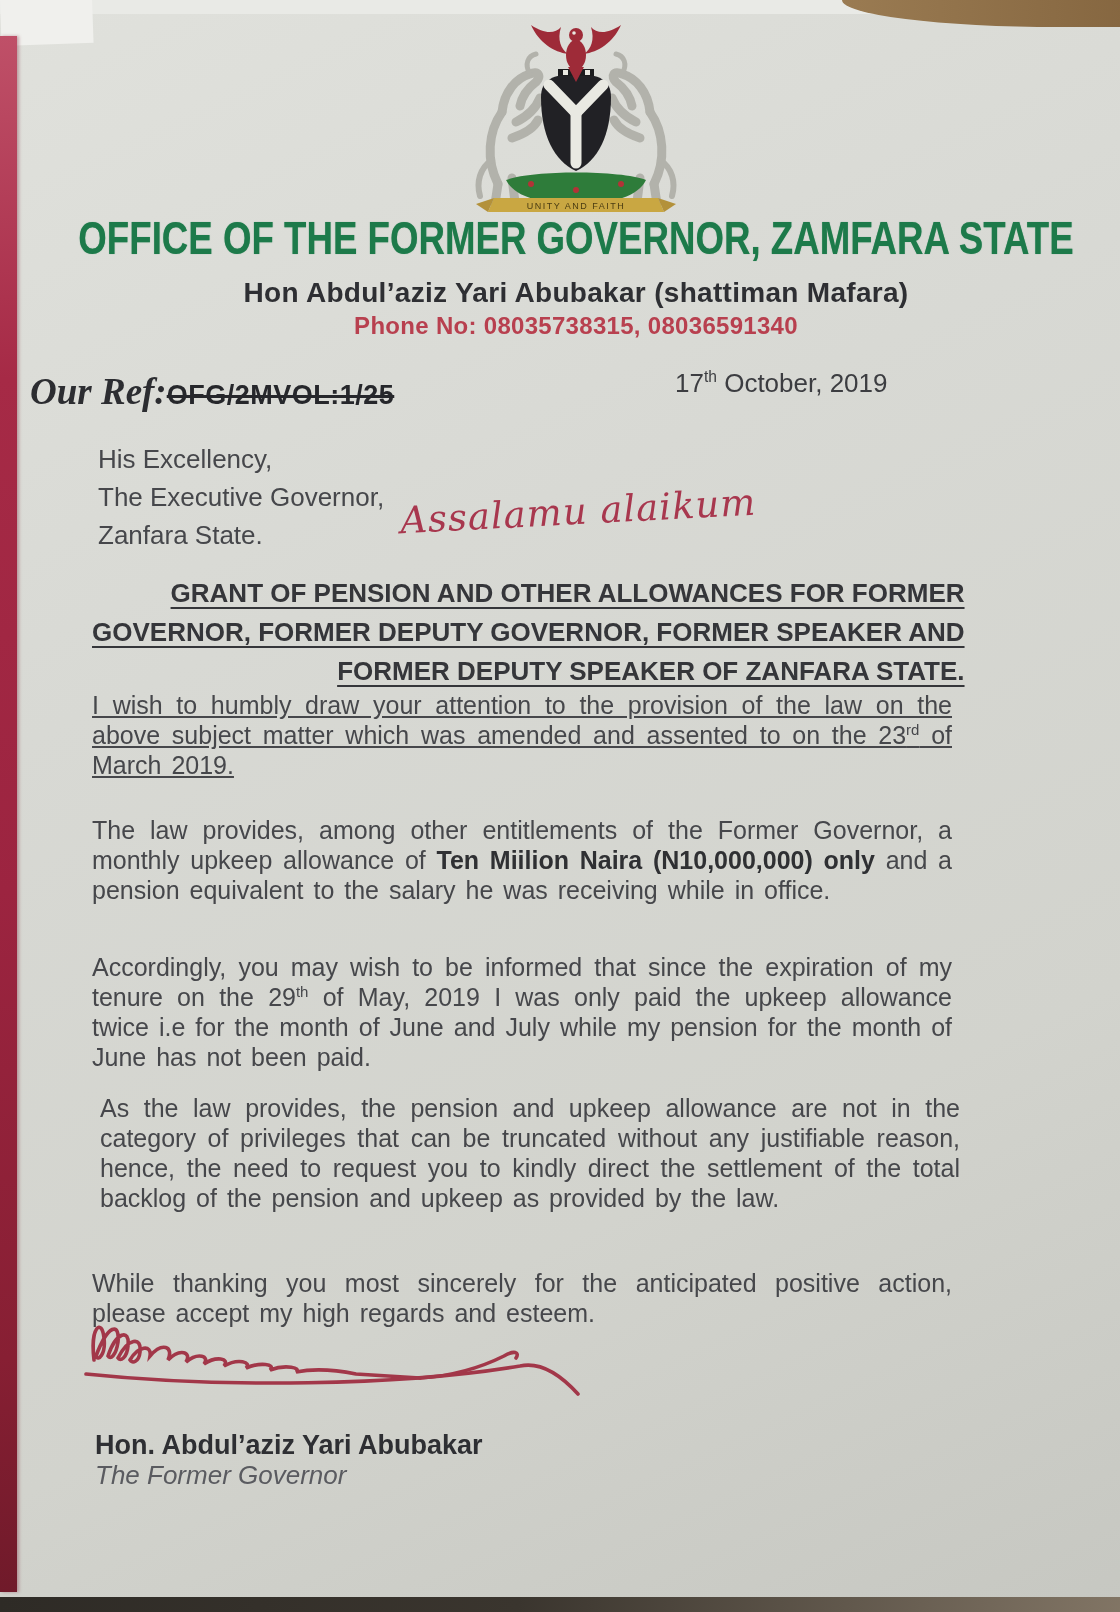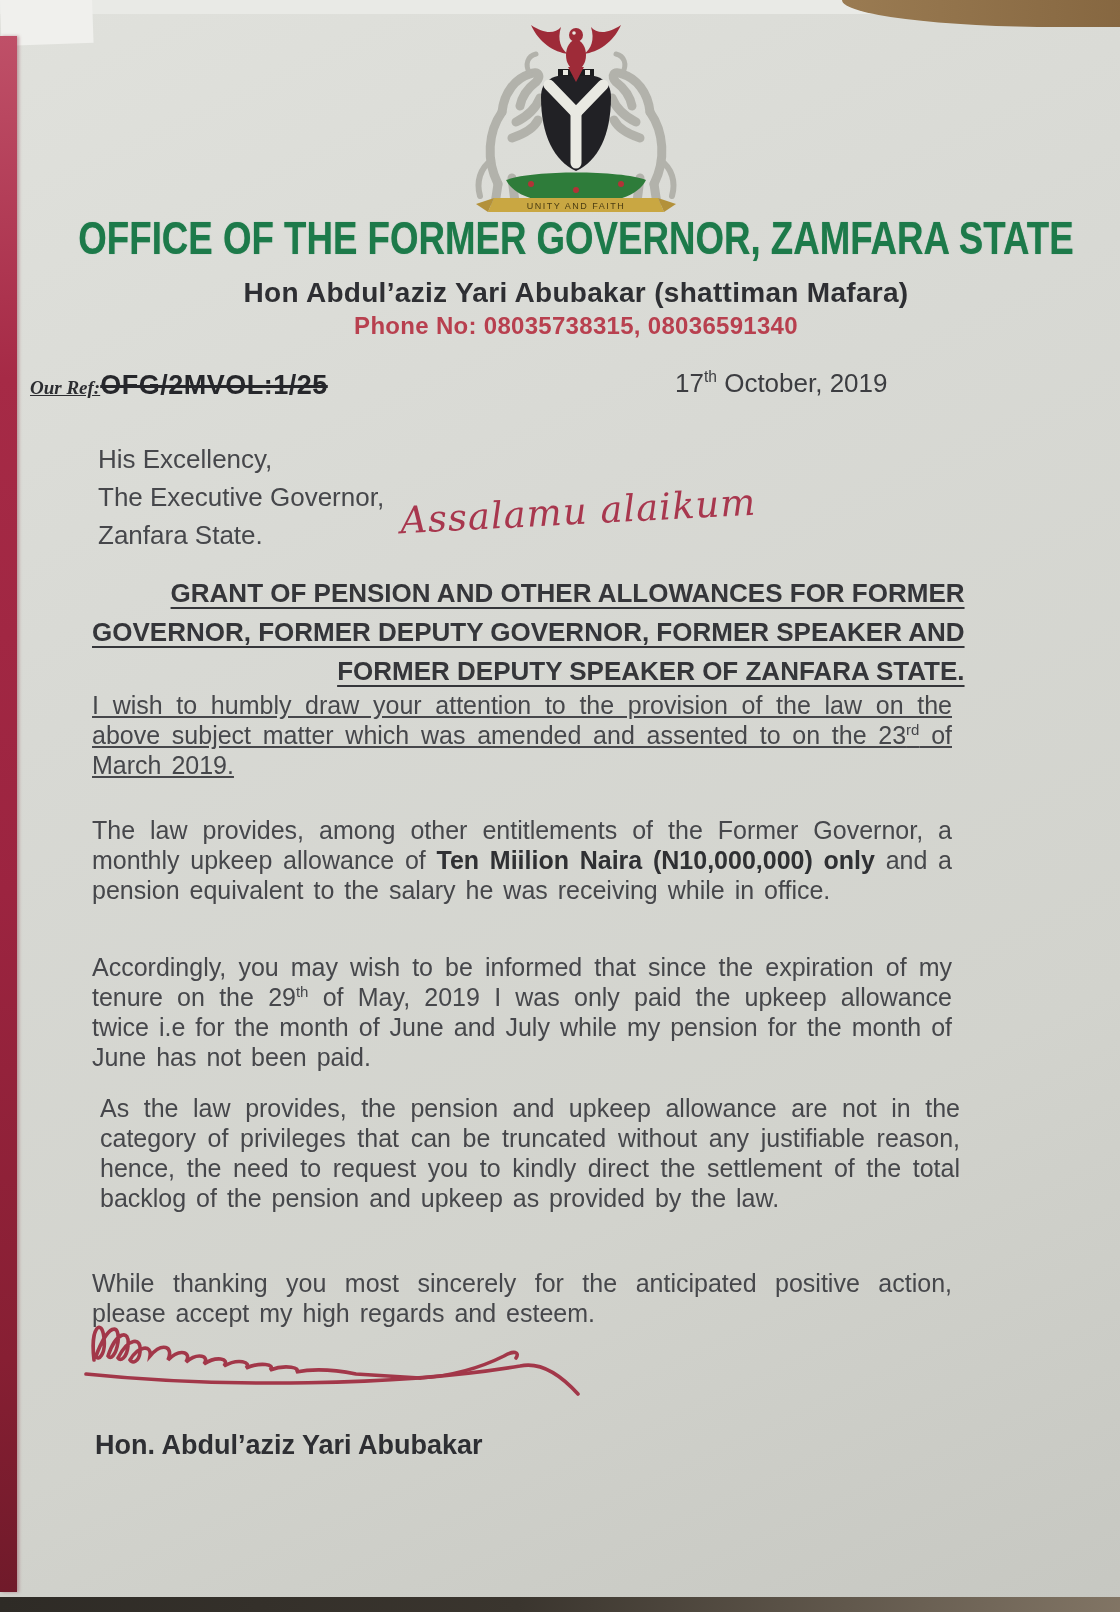--- a/index.html
+++ b/index.html
@@ -24,21 +24,21 @@
   .crest{top:12px;}
   .office-title{top:210px;}
   .office-title span{display:inline-block;white-space:nowrap;font-weight:700;
       font-size:47px;letter-spacing:0px;color:#1d7a4a;transform:scaleX(0.78);
       text-shadow:0 0 1px rgba(29,122,74,.55);}
   .officer-name{top:277px;font-weight:700;font-size:28px;color:#2e2f33;letter-spacing:.3px;align-items:center;}
   .phone-line{top:312px;font-weight:700;font-size:24px;color:#b8404f;letter-spacing:.3px;}
 
   .ref-row{top:370px;left:30px;white-space:nowrap;}
   .ref-label{font-family:"Liberation Serif",serif;font-style:italic;font-weight:700;
-             font-size:19px;color:#2c2d31;text-decoration:underline;}
+             font-size:37px;color:#2c2d31;}
   .ref-value{font-weight:700;font-size:27px;color:#26272b;text-decoration:line-through;
              text-decoration-thickness:3px;letter-spacing:.5px;}
   .date-line{top:368px;left:675px;font-size:26px;color:#3c3d41;}
 
   .recipient{top:440px;left:98px;font-size:26px;line-height:38px;color:#46474b;}
   .annotation{top:490px;left:400px;font-family:"DejaVu Serif",serif;font-style:italic;
               font-size:37px;color:#a8374e;transform:rotate(-3deg);letter-spacing:1px;
               white-space:nowrap;}
 
   .subject{top:574px;left:92px;font-weight:700;font-size:26px;line-height:39px;color:#35363a;}
@@ -170,14 +170,15 @@
 
   <svg class="abs sig-svg" width="520" height="110" viewBox="0 0 520 110">
     <g stroke="#a23749" fill="none" stroke-width="3.6" stroke-linecap="round">
       <path d="M14,62 C10,28 22,20 24,40 C26,56 18,64 16,58 C28,26 40,24 38,44 C36,58 30,62 28,58 C36,34 50,30 48,48 C47,60 40,64 38,60 C48,40 62,38 60,54 C59,64 52,66 50,62 C58,48 72,46 70,58 C82,44 94,48 88,62 C100,50 112,54 106,64 C118,54 130,58 124,66 C136,58 150,60 144,68 C158,60 172,64 166,70 C180,64 196,66 190,72 C206,66 222,70 216,74 C236,70 256,72 276,76 L340,80"></path>
       <path d="M6,76 C140,90 320,88 440,68 C458,64 478,74 498,96"></path>
       <path d="M340,80 C372,78 400,70 424,58 C434,52 440,54 436,60"></path>
     </g>
   </svg>
 
   <div class="abs sig-name">Hon. Abdul’aziz Yari Abubakar</div>
+  <div class="abs sig-role">The Former Governor</div>
 
 </div>
 
 </body></html>

